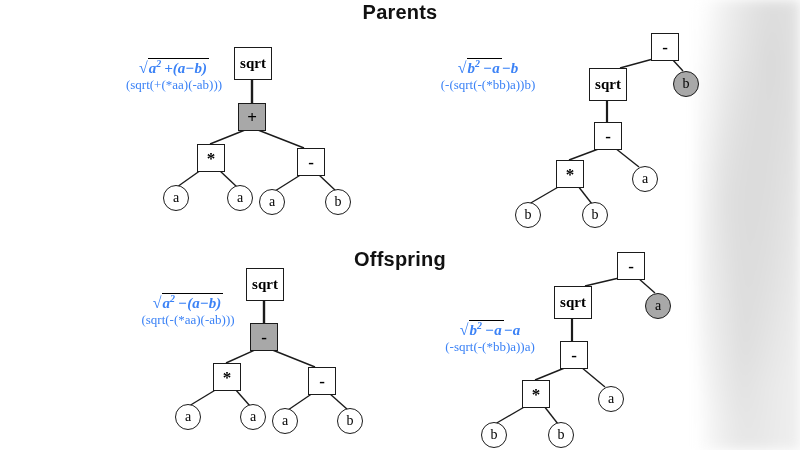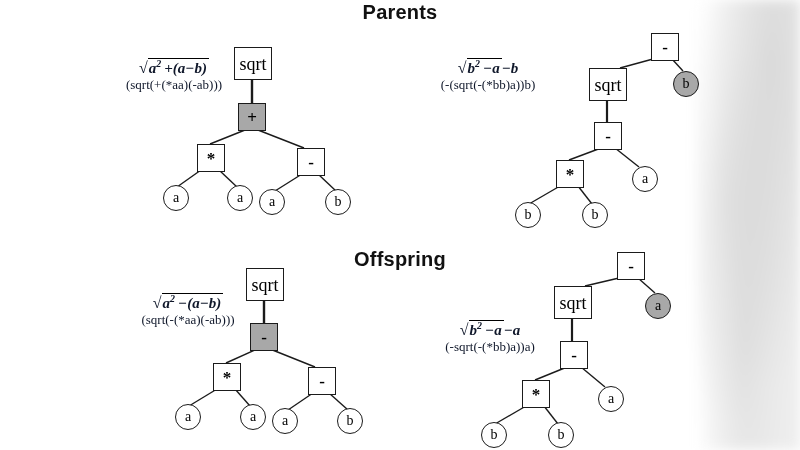--- a/index.html
+++ b/index.html
@@ -33,42 +33,42 @@
 
   .section-title{
     position:absolute;text-align:center;
     font-weight:bold;color:#111;
     letter-spacing:.2px;
   }
   #parents-title{left:300px;top:1px;width:200px;font-size:20px;}
   #offspring-title{left:300px;top:248px;width:200px;font-size:20px;}
 
   
-  .formula{position:absolute;color:#0f172a;white-space:nowrap;}
+  .formula{position:absolute;color:#3b82f6;white-space:nowrap;}
   .formula .math{
     font-family:"Liberation Serif", serif;
     font-size:15px;font-weight:bold;font-style:italic;
     display:block;text-align:center;line-height:1.05;
   }
   .formula .sexp{
     font-family:"Liberation Serif", serif;
     font-size:13px;display:block;text-align:center;line-height:1.15;
     margin-top:1px;
   }
   .radic{font-style:normal;font-weight:normal;font-size:16px;}
   .rad{border-top:1.2px solid #000;padding:0 2px 0 1px;display:inline-block;}
   .sup{font-size:10px;vertical-align:super;font-style:italic;font-weight:bold;}
 
   
   .tree{position:absolute;left:0;top:0;width:800px;height:450px;}
   .node{position:absolute;display:flex;align-items:center;justify-content:center;
     background:#fff;border:1.4px solid #1b1b1b;color:#000;
     font-family:"Liberation Serif", serif;line-height:1;}
   .nbox{width:26px;height:26px;font-size:15px;}
-  .nbox.wide{width:36px;height:31px;font-size:18px;}
+  .nbox.wide{width:36px;height:31px;font-size:15px;font-weight:bold;}
   .nbox.op{font-size:17px;font-weight:600;}
   .ncirc{width:24px;height:24px;border-radius:50%;font-size:14px;}
   .hl{background:#a8a8a8;border-color:#1b1b1b;}
 </style>
 </head>
 <body>
 
 <div id="stage">
 
   <div class="band left"></div>

